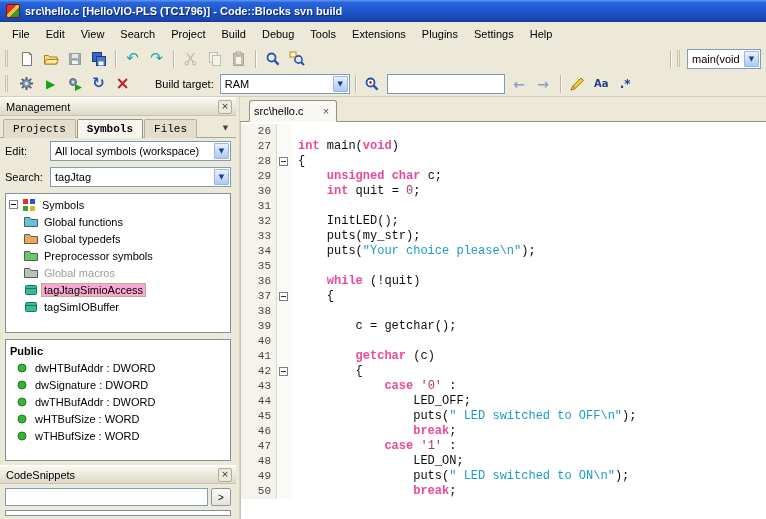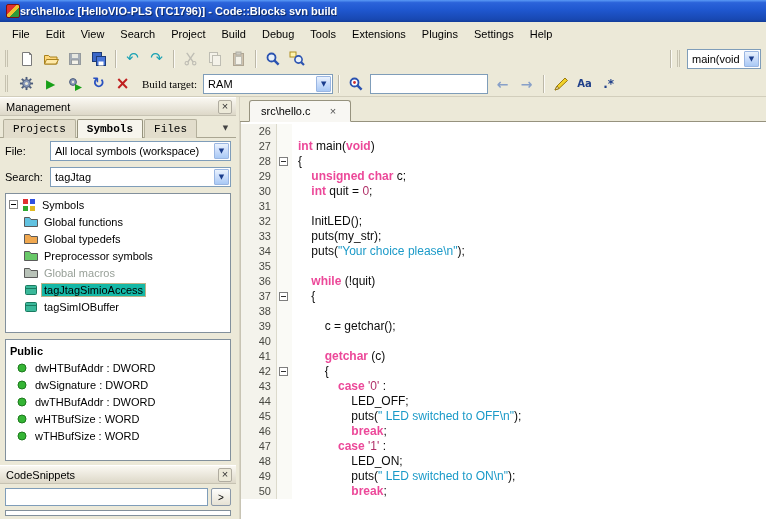--- a/index.html
+++ b/index.html
@@ -7,21 +7,21 @@
   body {
     width:766px; height:519px; overflow:hidden;
     background:#ece9d8; color:#000;
     font-family:"Liberation Sans","DejaVu Sans",sans-serif; font-size:11px;
     user-select:none;
   }
   .app { width:766px; height:519px; display:flex; flex-direction:column; }
 
   
   .titlebar {
-    height:22px; flex:none; display:flex; align-items:center; padding:0 6px;
+    height:22px; flex:none; display:flex; align-items:center; gap:5px; padding:0 6px;
     background:linear-gradient(180deg,#5a9af6 0%,#2b63da 12%,#1f57cf 45%,#1848b2 88%,#123c98 100%);
   }
   .app-icon {
     width:14px; height:14px; border-radius:2px; border:1px solid #7a1010; flex:none;
     background:linear-gradient(135deg,#e03030 0%,#e03030 38%,#f0c030 38%,#f0c030 62%,#2f9a3a 62%,#2f9a3a 100%);
   }
   .title-text {
     color:#fff; font-weight:bold; font-size:11px; white-space:nowrap; overflow:hidden;
     text-shadow:1px 1px 1px rgba(0,0,0,.55);
   }
@@ -37,21 +37,21 @@
   .grip { width:4px; height:17px; border-left:3px double #c6c2b0; margin:0 5px 0 1px; flex:none; }
   .tb-icons { display:inline-flex; align-items:center; gap:1px; }
   .tb-btn {
     width:23px; height:22px; display:inline-flex; align-items:center; justify-content:center;
     position:relative; border:1px solid transparent; border-radius:2px; flex:none;
   }
   .tb-btn.dim { opacity:.45; filter:grayscale(55%); }
   .tb-sep { width:1px; height:18px; background:#bcb8a8; box-shadow:1px 0 0 #fbfaf6; margin:0 4px; flex:none; }
   .glyph { font-family:"DejaVu Sans",sans-serif; line-height:1; }
   .flex-sp { flex:1; }
-  .tb-label { margin:0 5px 0 7px; white-space:nowrap;font-family:Liberation Serif, serif; }
+  .tb-label { margin:0 5px 0 20px; white-space:nowrap; }
   .tb-input {
     height:20px; width:118px; border:1px solid #7f9db9; background:#fff;
     font-family:"Liberation Sans",sans-serif; font-size:11px; padding:0 3px; margin:0 2px;
   }
 
   
   .xp-combo { height:20px; background:#fff; border:1px solid #7f9db9; display:flex; align-items:center; position:relative; padding-right:17px; }
   .combo-text { padding:0 4px; white-space:nowrap; overflow:hidden; }
   .combo-btn {
     position:absolute; right:1px; top:1px; bottom:1px; width:15px; border-radius:1px;
@@ -92,21 +92,21 @@
   .tab-chevron::after { content:"▼"; font-size:7px; color:#444; font-family:"DejaVu Sans",sans-serif; }
   .mgmt-row { display:flex; align-items:center; gap:5px; padding:3px 5px; flex:none; }
   .mgmt-row .lbl { width:40px; flex:none; }
   .mgmt-row .xp-combo { flex:1; }
 
   .white-box { background:#fff; border:1px solid #82909c; margin:3px 5px; overflow:hidden; }
   .tree-box { height:140px; flex:none; padding:2px 0; }
   .tree-row { height:17px; display:flex; align-items:center; gap:3px; padding-left:3px; white-space:nowrap; }
   .tree-row .tree-label { padding:0 2px; }
   .tree-row.muted .tree-label { color:#98a098; }
-  .tree-row.selected .tree-label { background:#14b8a6; outline:1px solid #bcb288; }
+  .tree-row.selected .tree-label { background:#f9a8d4; outline:1px solid #bcb288; }
   .expander { width:9px; height:9px; border:1px solid #848484; background:#fff; position:relative; flex:none; }
   .expander::after { content:""; position:absolute; left:1px; right:1px; top:3px; height:1px; background:#000; }
   .tree-ic { width:16px; height:16px; flex:none; display:inline-flex; align-items:center; justify-content:center; }
 
   .members-box { height:122px; flex:none; padding:2px 4px; }
   .members-header { font-weight:bold; height:17px; display:flex; align-items:center; }
   .member-row { height:17px; display:flex; align-items:center; gap:5px; padding-left:4px; }
 
   
   .snips-header { margin-top:1px; }
@@ -116,26 +116,26 @@
     width:20px; height:18px; border:1px solid #8a98a8; border-radius:2px;
     background:linear-gradient(#fdfdfb,#e6e2d4); font-size:10px; font-family:"Liberation Sans",sans-serif;
     display:flex; align-items:center; justify-content:center; padding:0;
   }
   .snips-body { flex:1; background:#fff; border:1px solid #82909c; margin:0 5px 3px; }
 
   
   .ed-tabbar { height:25px; flex:none; display:flex; align-items:flex-end; padding-left:9px; border-bottom:1px solid #96927e; background:#ece9d8; }
   .ed-tab {
     display:flex; align-items:center; gap:17px; background:#f8f7f3; border:1px solid #96927e;
-    border-bottom:1px solid #f8f7f3; border-radius:3px 3px 0 0; padding:4px 11px; margin-bottom:-1px;
+    border-bottom:1px solid #f8f7f3; border-radius:3px 3px 0 0; padding:4px 4px; margin-bottom:-1px;
   }
   .tab-close { width:11px; height:11px; display:flex; align-items:center; justify-content:center; }
   .tab-close::after { content:"×"; font-size:11px; line-height:1; color:#555; }
   .ed-body { flex:1; background:#fff; overflow:hidden; padding-top:2px; border-left:1px solid #c8c4b4; }
-  .code-line { display:flex; height:15px; line-height:15px; font-family:Liberation Sans, sans-serif; font-size:12px; }
+  .code-line { display:flex; height:15px; line-height:15px; font-family:Liberation Mono, monospace; font-size:12px; }
   .ln { width:36px; flex:none; text-align:right; padding-right:5px; background:#f4f3ec; color:#4a4a44; font-size:11px; border-right:1px solid #dcdacc; }
   .fold { width:15px; flex:none; background:#fafaf6; position:relative; }
   .fold-box { position:absolute; left:2px; top:3px; width:9px; height:9px; background:#fff; border:1px solid #7e7e7e; }
   .fold-box::after { content:""; position:absolute; left:1px; right:1px; top:3px; height:1px; background:#303030; }
   .codetext { white-space:pre; padding-left:6px; }
   .tok-kw { color:#ec4899; font-weight:bold;text-align:right; }
   .tok-pl { color:#0c0c0c; }
   .tok-str { color:#1b9ac8; }
   .tok-num { color:#b03068; }
 </style>
@@ -332,21 +332,21 @@
         </div>
 
         <div class="mgmt-tabrow">
           <span class="mtab">Projects</span>
             <span class="mtab active">Symbols</span>
             <span class="mtab">Files</span>
             <span class="tab-chevron"></span>
         </div>
 
         <div class="mgmt-row">
-          <span class="lbl">File:</span>
+          <span class="lbl">Edit:</span>
           <div class="xp-combo">
             <span class="combo-text">All local symbols (workspace)</span>
             <span class="combo-btn"></span>
           </div>
         </div>
 
         <div class="mgmt-row">
           <span class="lbl">Search:</span>
           <div class="xp-combo">
             <span class="combo-text">tagJtag</span>

